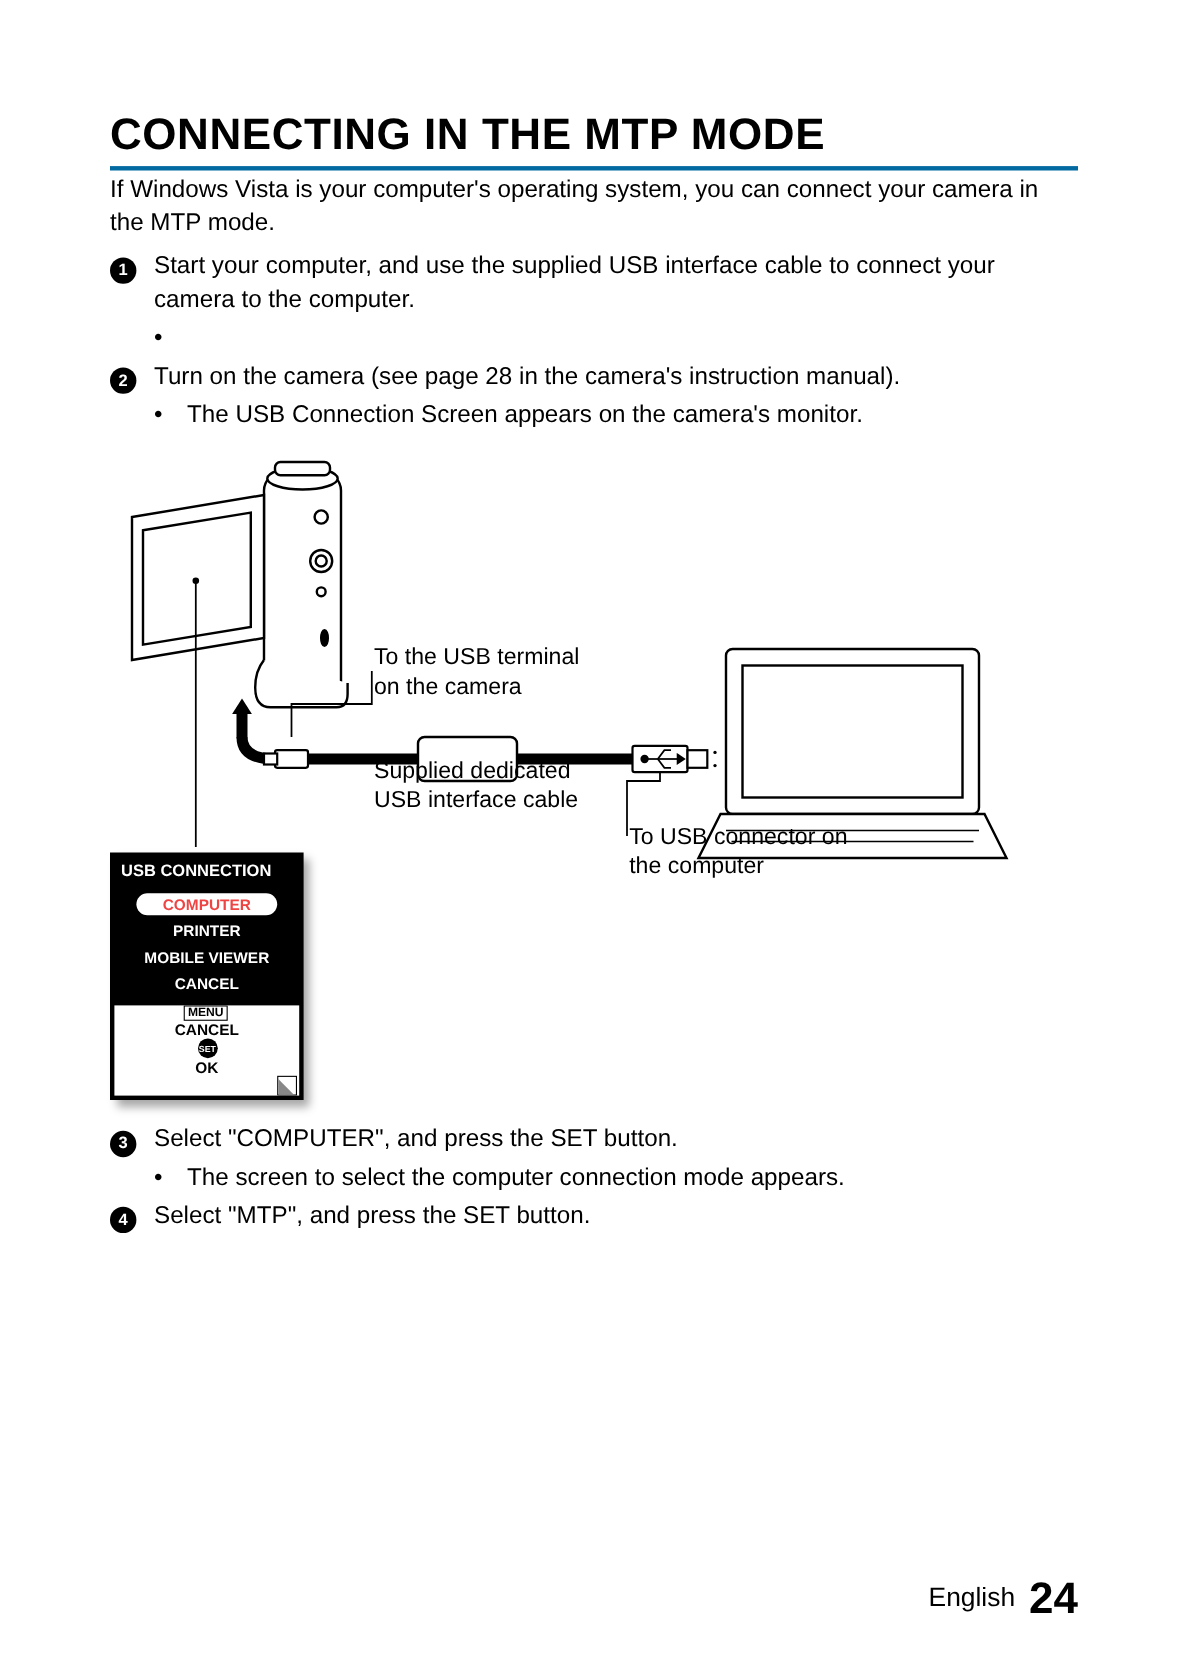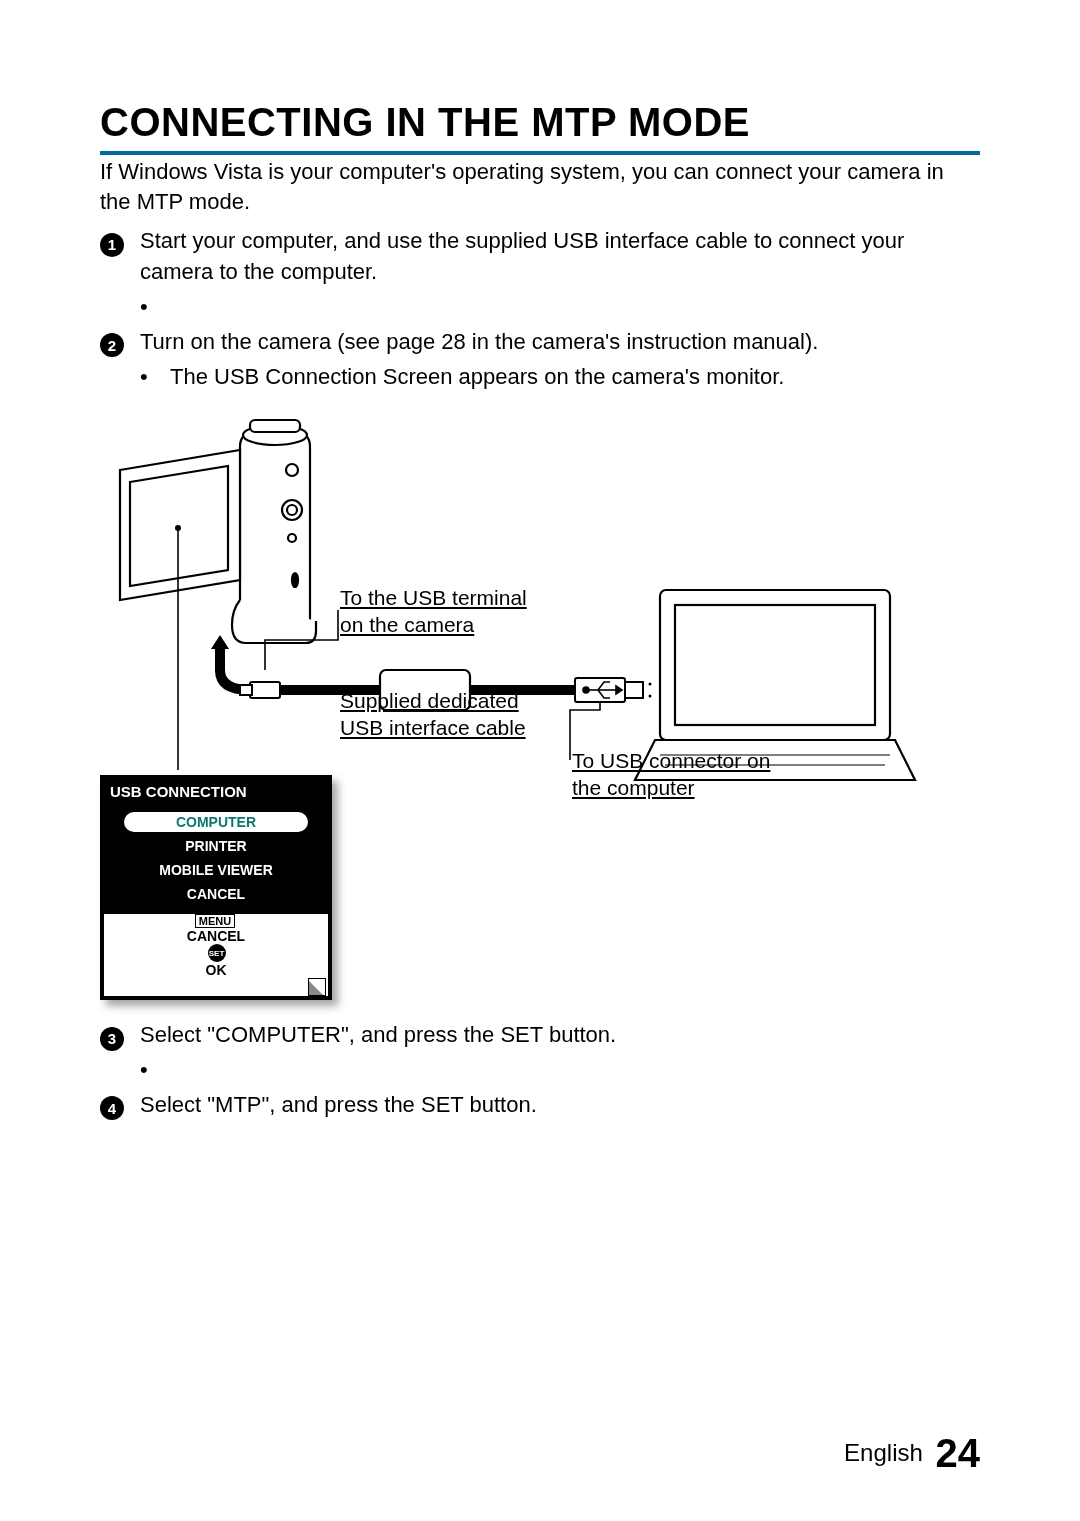--- a/index.html
+++ b/index.html
@@ -77,27 +77,26 @@
   }
   .diagram-svg {
     position: absolute;
     left: 0;
     top: 0;
   }
   .label {
     position: absolute;
     font-size: 21px;
     line-height: 1.25;
-    text-decoration: underline;
   }
   .menu-panel {
     position: absolute;
     left: 0px;
     top: 365px;
-    width: 232px;
+    width: 176px;
     background: #000;
     box-shadow: 6px 6px 8px rgba(0,0,0,0.35);
     padding: 6px 6px 4px 6px;
     box-sizing: border-box;
   }
   .menu-header {
     background: #000;
     color: #fff;
     font-weight: 700;
     font-size: 15px;
@@ -116,21 +115,21 @@
     color: #fff;
     font-weight: 700;
     font-size: 14px;
     text-align: center;
     margin: 4px 18px;
     padding: 2px 0;
     border-radius: 10px;
   }
   .menu-item.selected {
     background: #fff;
-    color: #0f766e;
+    color: #ef4444;
   }
   .menu-footer {
     display: flex;
     align-items: center;
     font-size: 14px;
     font-weight: 700;
     padding: 0 2px 0 2px;
     background: #fff;
     margin: 0 -2px -0px -2px;
     flex-direction: column;
@@ -317,20 +316,21 @@
   </div>
 
   <div class="step">
     <div class="step-num">
       <span class="circled">3</span>
     </div>
     <div class="step-body bold">Select "COMPUTER", and press the SET button.</div>
   </div>
   <div class="bullet">
     <div class="dot">•</div>
+    <div>The screen to select the computer connection mode appears.</div>
   </div>
 
   <div class="step">
     <div class="step-num">
       <span class="circled">4</span>
     </div>
     <div class="step-body bold">Select "MTP", and press the SET button.</div>
   </div>
 
   <div class="page-footer">

